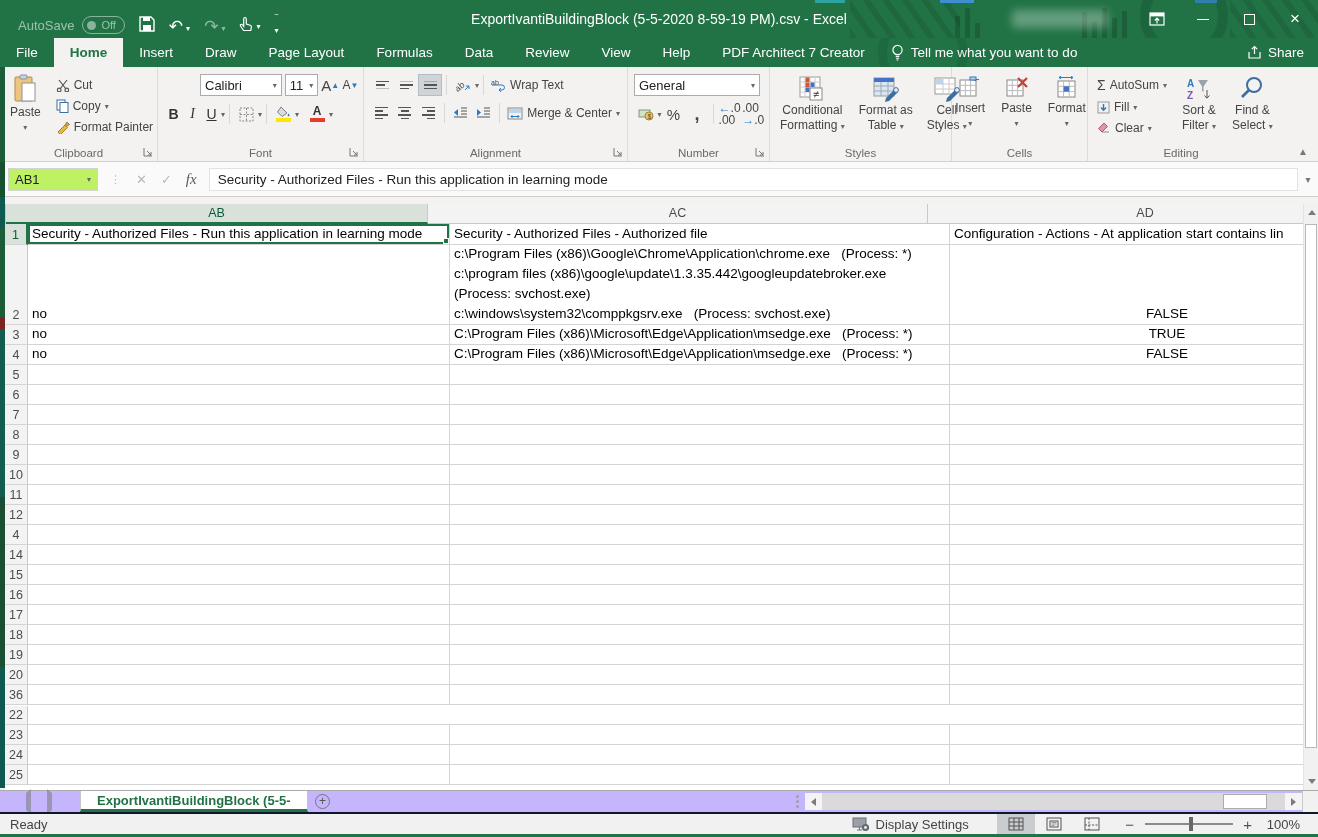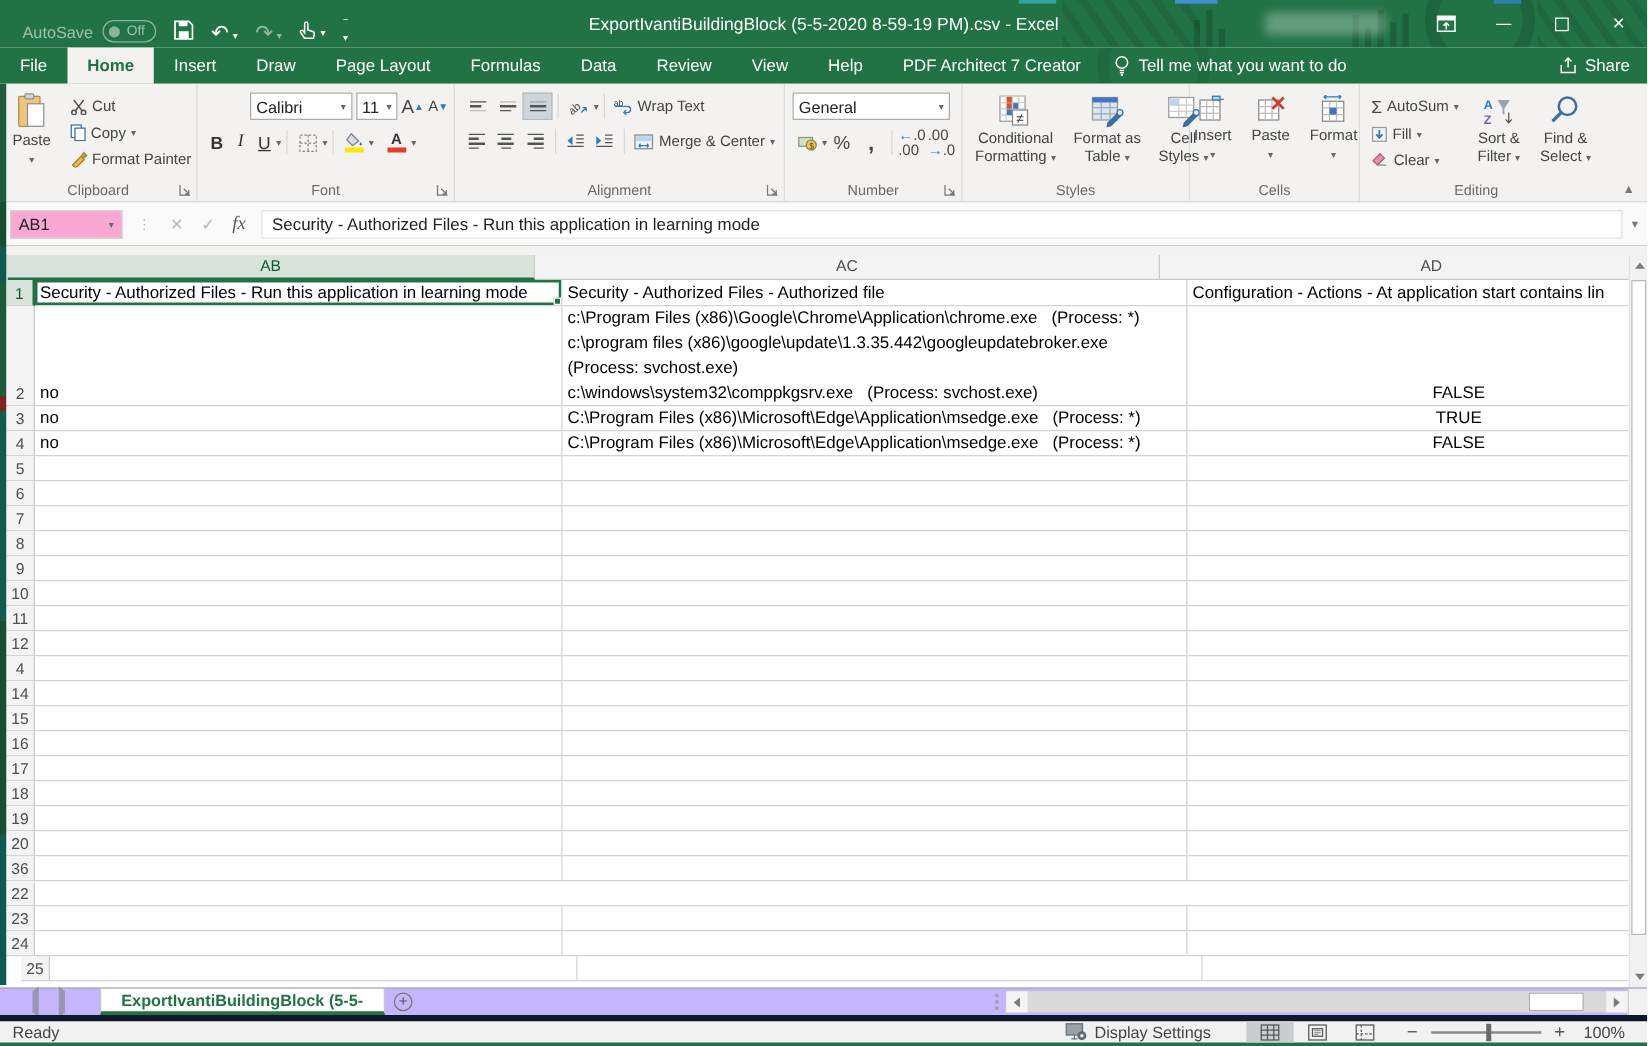--- a/index.html
+++ b/index.html
@@ -62,21 +62,21 @@
   .alines i { display:block; height:1.6px; background:#555; }
   .fontbtn { font-size:14px; color:#333; width:19px; text-align:center; }
   .colorbar { display:flex; flex-direction:column; align-items:center; line-height:12px; }
   .colorbar .bar2 { width:15px; height:4px; margin-top:1px; }
   .vline { width:1px; height:20px; background:#d8d8d8; margin:0 4px; }
   .stack2 { line-height:12px; font-size:12px; }
 
   
   .formulabar { position:absolute; left:5px; top:162px; width:1313px; height:35px; background:#fafafa;
     border-bottom:1px solid #d0cecb; display:flex; align-items:center; }
-  .namebox { width:90px; height:23px; background:#f9a8d4; border:1px solid #d4d4d4; margin-left:3px;
+  .namebox { width:90px; height:23px; background:#bef264; border:1px solid #d4d4d4; margin-left:3px;
     display:flex; align-items:center; font-size:13px; color:#222; padding:0 6px; justify-content:space-between; }
   .fx-strip { display:flex; align-items:center; gap:14px; padding:0 12px; color:#9a9a9a; }
   .fx-dots { color:#b9b9b9; font-size:11px; letter-spacing:1px; }
   .fxi { font-family:"Liberation Serif", serif; font-style:italic; color:#5a5a5a; font-size:15px; }
   .fml { flex:1; height:23px; background:#fff; border:1px solid #e2e2e2; display:flex; align-items:center;
     font-size:13.5px; color:#222; padding:0 8px; overflow:hidden; white-space:nowrap; }
   .fml-dd { width:20px; text-align:center; color:#777; font-size:10px; }
 
   
   .gridwrap { position:absolute; left:0; top:197px; width:1318px; height:593px; background:#f3f2f1; }
@@ -116,21 +116,21 @@
     font-size:12px; line-height:13px; text-align:center; }
   .splitdots { margin-left:auto; display:flex; flex-direction:column; justify-content:center; gap:2px; padding:0 6px; }
   .splitdots i { width:3px; height:3px; background:#a0a0a0; border-radius:50%; display:block; }
   .hscroll { position:relative; width:497px; background:#dadada; margin:2px 0; }
   .hs-btn { position:absolute; top:0; bottom:0; width:17px; background:#f4f4f4; display:flex; align-items:center; justify-content:center; }
   .hs-thumb { position:absolute; top:1px; bottom:1px; background:#fff; border:1px solid #ababab; }
   .sb-corner { width:16px; background:#f1f1f1; border-left:1px solid #c9c9c9; }
 
   
   .statusbar { position:absolute; left:0; top:812px; width:1318px; height:25px; background:#f1f1f1;
-    border-top:5px solid #0f172a; border-bottom:3px solid #217346; display:flex; align-items:center; font-size:13px; color:#444; }
+    border-top:2px solid #0f172a; border-bottom:3px solid #217346; display:flex; align-items:center; font-size:13px; color:#444; }
   .ready { padding-left:10px; }
   .sb-right { margin-left:auto; display:flex; align-items:center; gap:0; height:100%; }
   .dispset { display:flex; align-items:center; gap:6px; padding:0 28px 0 10px; }
   .viewbtn { width:38px; height:100%; display:flex; align-items:center; justify-content:center; }
   .viewbtn.active { background:#c9cdd0; }
   .zoomctl { display:flex; align-items:center; gap:10px; padding:0 14px; color:#555; }
   .zoomtrack { position:relative; width:88px; height:2px; background:#8a8a8a; }
   .zoomthumb { position:absolute; left:50%; top:-6px; width:4px; height:14px; background:#696969; }
   .zoompct { padding-right:18px; }
   .zsign { font-size:15px; color:#555; width:10px; text-align:center; }
@@ -798,21 +798,21 @@
             <div class="cell" style="width: 422px;"></div>
             <div class="cell" style="width: 500px;"></div>
             <div class="cell" style="width: 435px;"></div>
           </div>
           <div class="sheet-row" style="height: 20px;">
             <div class="row-header">24</div>
             <div class="cell" style="width: 422px;"></div>
             <div class="cell" style="width: 500px;"></div>
             <div class="cell" style="width: 435px;"></div>
           </div>
-          <div class="sheet-row" style="height: 20px; padding-left: 12px;">
+          <div class="sheet-row" style="height: 20px;">
             <div class="row-header">25</div>
             <div class="cell" style="width: 422px;"></div>
             <div class="cell" style="width: 500px;"></div>
             <div class="cell" style="width: 435px;"></div>
           </div>
         </div>
     </div>
     <div class="vscroll">
       <div class="vs-arrow" style="top:0;">
           <span class="tri-up"></span>

